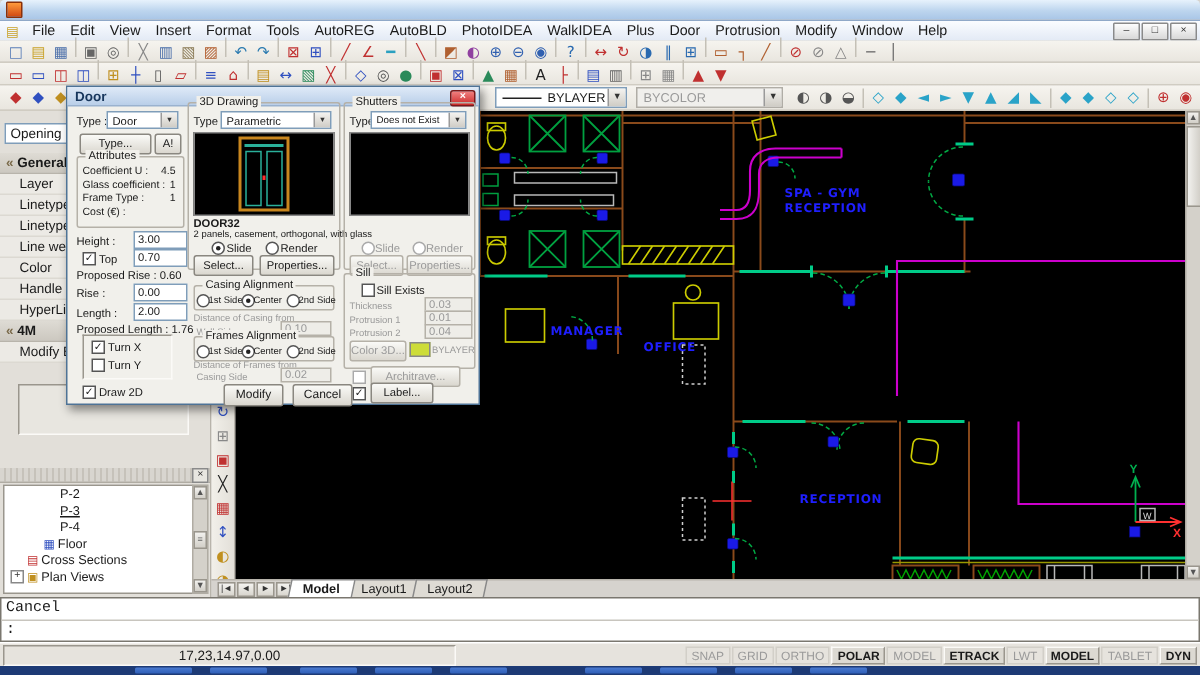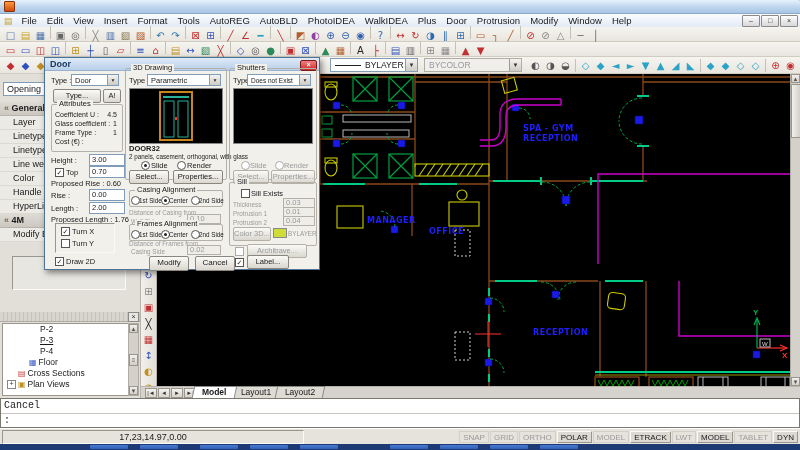--- a/index.html
+++ b/index.html
@@ -108,21 +108,21 @@
   #cmd-history{height:14px;line-height:14px;padding-left:3px;border-bottom:1px solid #c8c5be;}
   #cmd-prompt{height:14px;line-height:14px;padding-left:3px;}
   
   #statusbar{left:0;top:428px;width:800px;height:16px;background:#e6e3dd;border-top:1px solid #fff;display:flex;
        align-items:center;padding:0 2px;box-sizing:border-box;gap:3px;}
   .sunken{border:1px solid;border-color:#9a968d #fbfaf7 #fbfaf7 #9a968d;height:12px;line-height:12px;box-sizing:content-box;}
   #status-app{width:175px;padding-left:4px;font-size:9px;}
   #status-coords{width:300px;text-align:center;font-size:9px;}
   #status-toggles{flex:1;display:flex;justify-content:flex-end;gap:1px;}
   .tgl{font-size:8px;padding:0 3px;height:12px;line-height:12px;border:1px solid;box-sizing:border-box;}
-  .tgl.on{color:#1a1a1a;font-weight:normal;background:#dcd9d2;border-color:#fbfaf7 #9a968d #9a968d #fbfaf7;}
+  .tgl.on{color:#1a1a1a;font-weight:bold;background:#dcd9d2;border-color:#fbfaf7 #9a968d #9a968d #fbfaf7;}
   .tgl.off{color:#9a9a9a;background:#e6e3dd;border-color:#d2cfc8;}
   
   #taskbar{left:0;top:444px;width:800px;height:6px;background:#1d3a75;}
   #taskbar i{position:absolute;top:1px;height:4px;width:38px;background:linear-gradient(#4a7ad0,#2f5fb8);border-radius:1px;}
   
   #dialog{left:44px;top:57px;width:274px;height:211px;background:#f1f0eb;border:1px solid #4e7396;
           box-shadow:2px 3px 6px rgba(0,0,0,.45);z-index:50;font-size:7.5px;}
   #dlg-title{position:absolute;left:0;top:0;right:0;height:13px;background:linear-gradient(#dfeaf7,#b9cfe9);
           border-bottom:1px solid #9ab2cf;font-size:9px;font-weight:bold;color:#17365c;line-height:13px;padding-left:5px;box-sizing:border-box;}
   #dlg-close{position:absolute;right:2px;top:2px;width:15px;height:9px;background:linear-gradient(#f08080,#cc2a2a);

